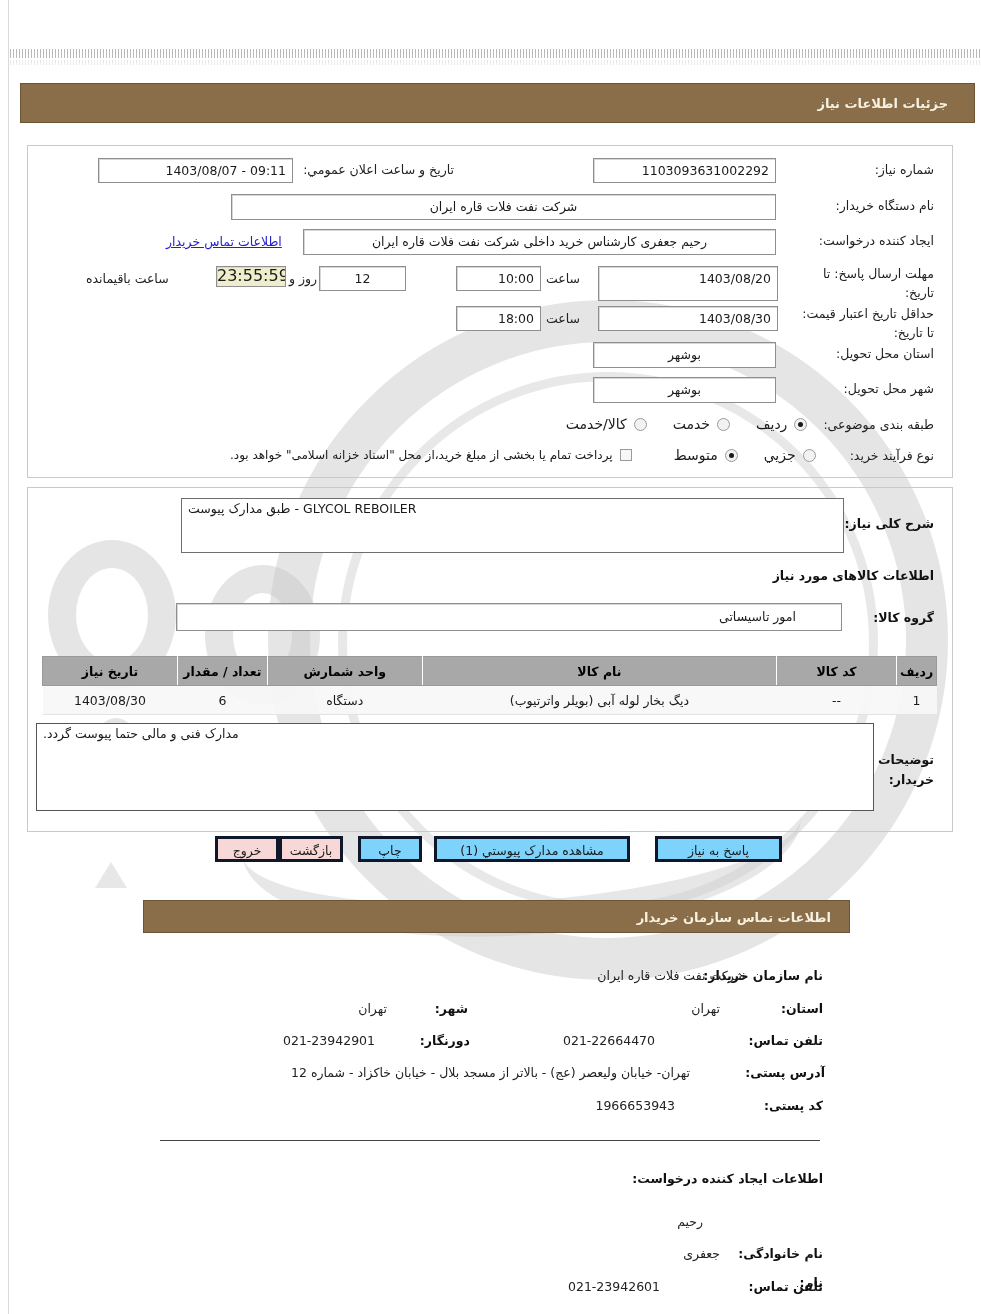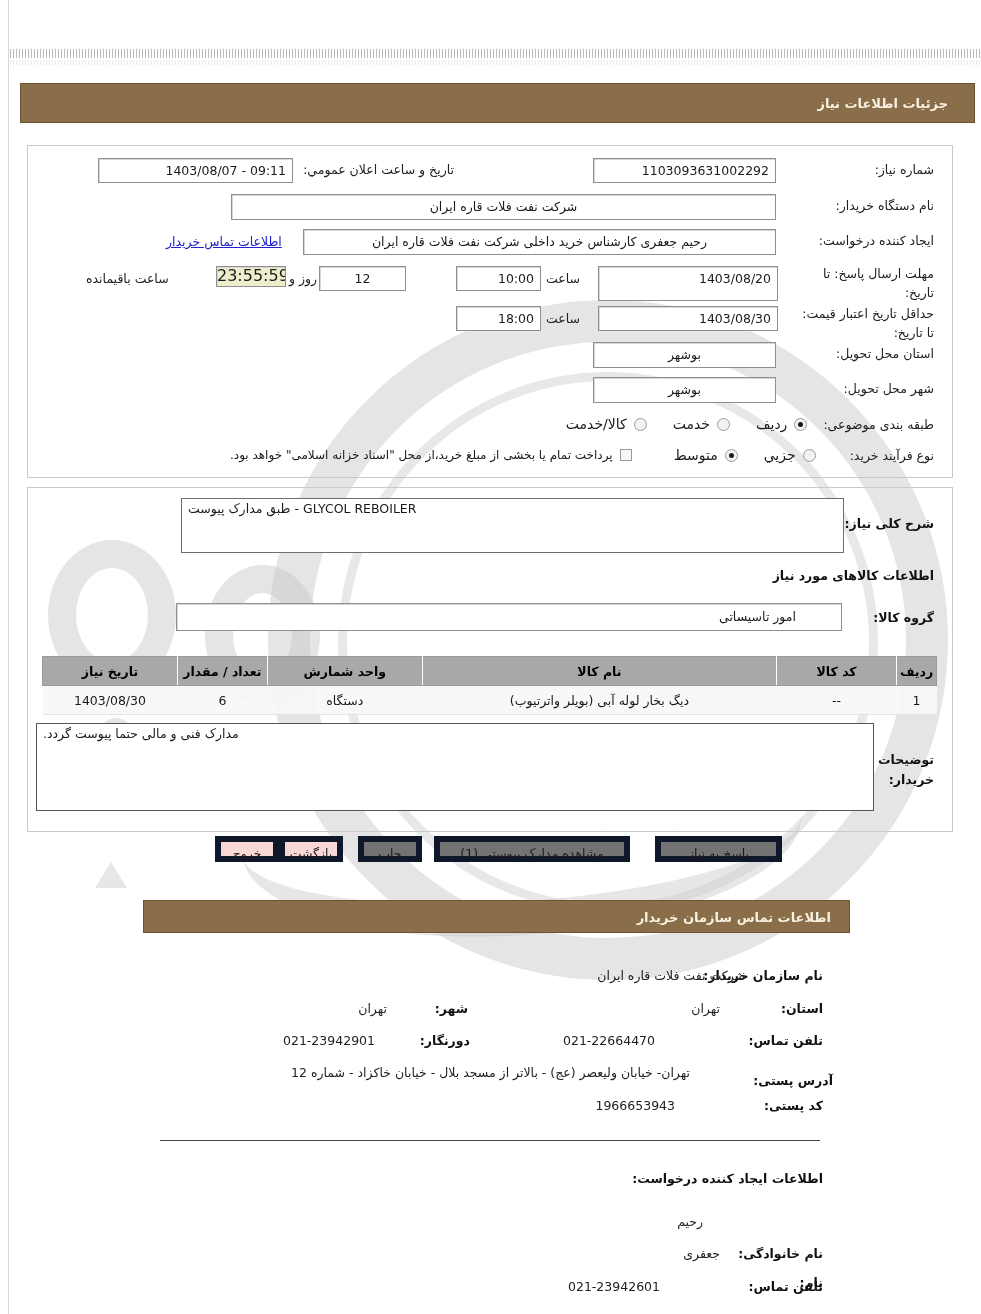--- a/index.html
+++ b/index.html
@@ -45,22 +45,22 @@
   .optrow .ol { margin-left:26px; font-size:14px; }
 
   .ta { position:absolute; background:#fff; border:1px solid #6e6e6e; font-size:12.5px; padding:2px 6px; direction:rtl; text-align:left; z-index:3; }
 
   table.goods { border-collapse:collapse; width:895px; direction:rtl; font-size:12.5px; }
   table.goods th { background:#a8a8a8; color:#000; font-weight:bold; height:29px; border-left:1px solid #fff; border-top:1px solid #9a9a9a; border-bottom:1px solid #9a9a9a; text-align:center; }
   table.goods th:first-child { border-right:1px solid #9a9a9a; }
   table.goods th:last-child { border-left:1px solid #9a9a9a; }
   table.goods td { background:rgba(247,247,247,.92); height:29px; text-align:center; border-bottom:1px solid #e3e3e3; }
 
-  .btn { height:26px; line-height:24px; text-align:center; border:6px solid #0f172a; font-size:12.5px; z-index:3; }
-  .btn.green { background:#737373; }
+  .btn { height:26px; line-height:24px; text-align:center; border:3px solid #0f172a; font-size:12.5px; z-index:3; }
+  .btn.green { background:#7dd3fc; }
   .btn.pink { background:#f8d8d6; }
   .btnrow { display:flex; direction:rtl; align-items:center; z-index:3; }
 
   .link { color:#2222cc; font-size:12.5px; z-index:3; }
   .ltrnum { direction:ltr; unicode-bidi:embed; }
   .divider { height:1px; background:#444; z-index:2; }
 </style>
 </head>
 <body>
 
@@ -202,21 +202,21 @@
   <span class="abs blbl nowrap z2" style="right:158px; top:1001px;">استان:</span>
   <span class="abs lbl nowrap z2" style="right:261px; top:1001px;">تهران</span>
   <span class="abs blbl nowrap z2" style="right:513px; top:1001px;">شهر:</span>
   <span class="abs lbl nowrap z2" style="right:594px; top:1001px;">تهران</span>
 
   <span class="abs blbl nowrap z2" style="right:158px; top:1033px;">تلفن تماس:</span>
   <span class="abs lbl nowrap ltrnum z2" style="right:326px; top:1033px;">021-22664470</span>
   <span class="abs blbl nowrap z2" style="right:511px; top:1033px;">دورنگار:</span>
   <span class="abs lbl nowrap ltrnum z2" style="right:606px; top:1033px;">021-23942901</span>
 
-  <span class="abs blbl nowrap z2" style="right:148px; top:1065px;margin-top:8px;">آدرس پستی:</span>
+  <span class="abs blbl nowrap z2" style="right:156px; top:1065px;">آدرس پستی:</span>
   <span class="abs lbl nowrap z2" style="right:291px; top:1065px;">تهران- خیابان ولیعصر (عج) - بالاتر از مسجد بلال - خیابان خاکزاد - شماره 12</span>
 
   <span class="abs blbl nowrap z2" style="right:158px; top:1098px;">کد پستی:</span>
   <span class="abs lbl nowrap ltrnum z2" style="right:306px; top:1098px;">1966653943</span>
 
   <div class="abs divider" style="left:160px; top:1140px; width:660px;"></div>
 
   <span class="abs blbl nowrap z2" style="right:158px; top:1171px;">اطلاعات ایجاد کننده درخواست:</span>
 
   <span class="abs blbl nowrap z2" style="right:158px; top:1275px;">نام:</span>

